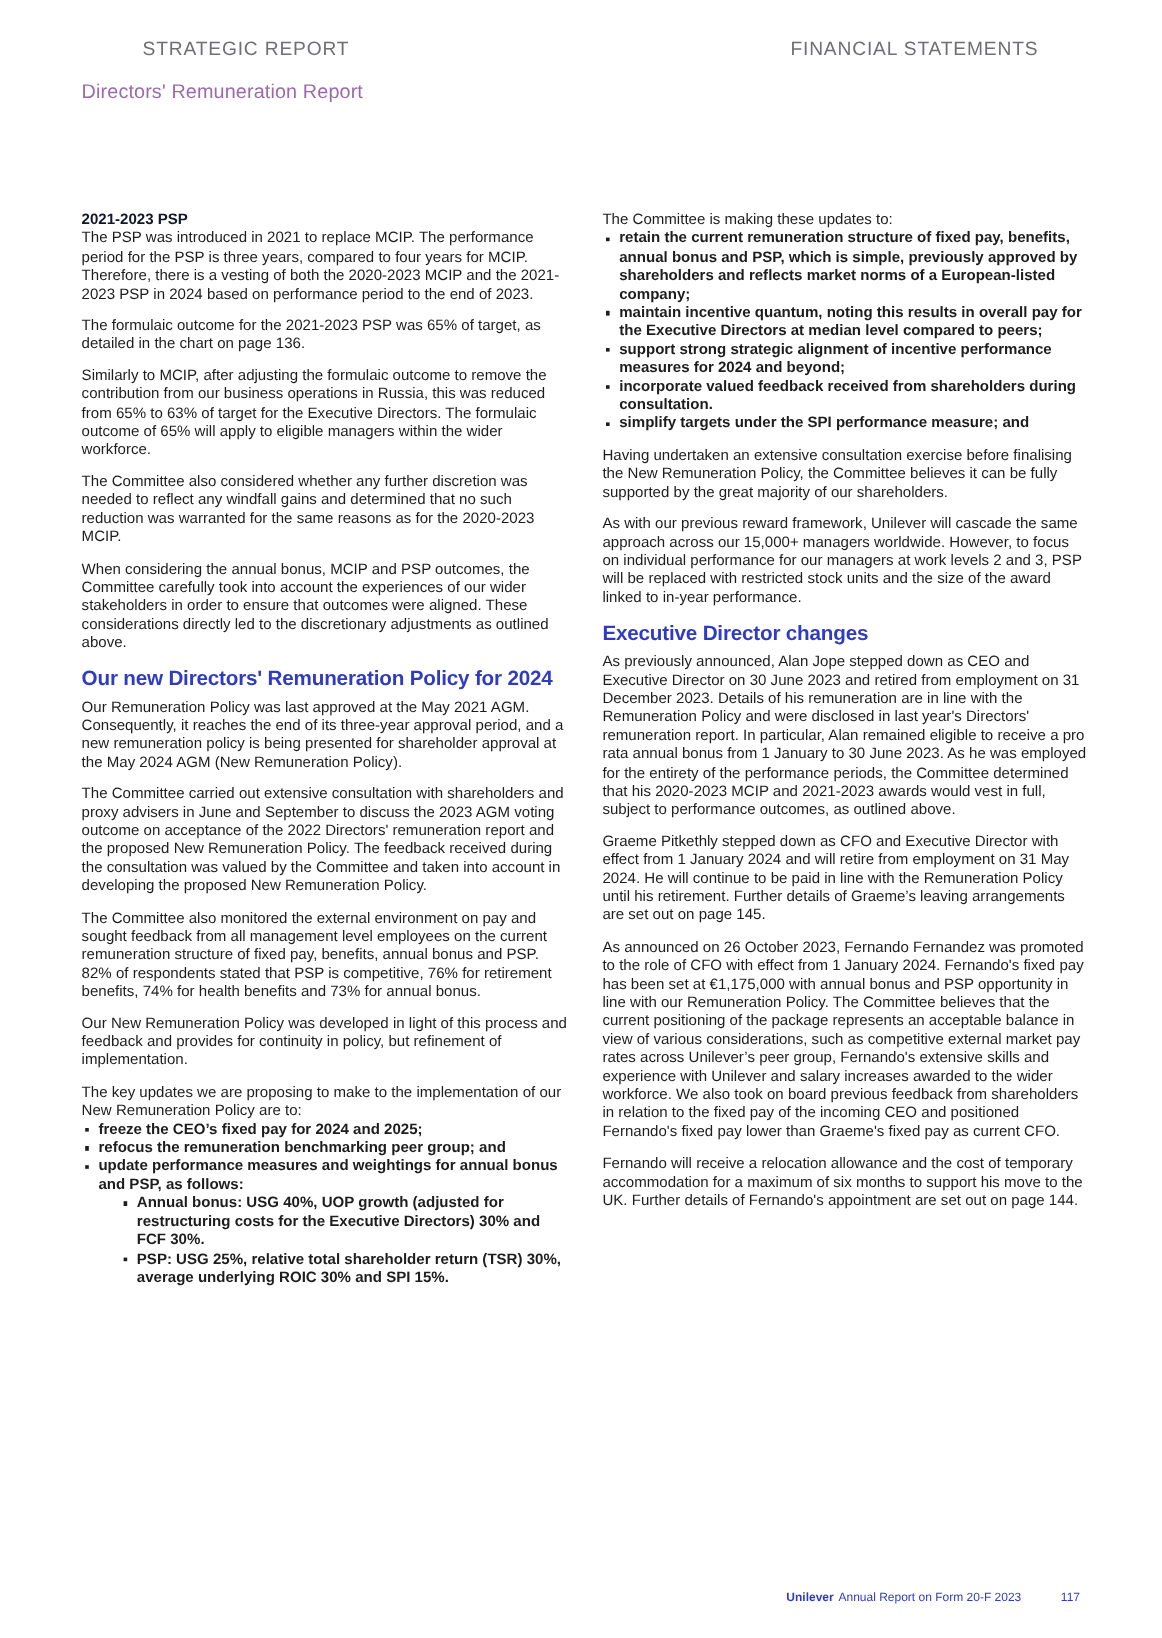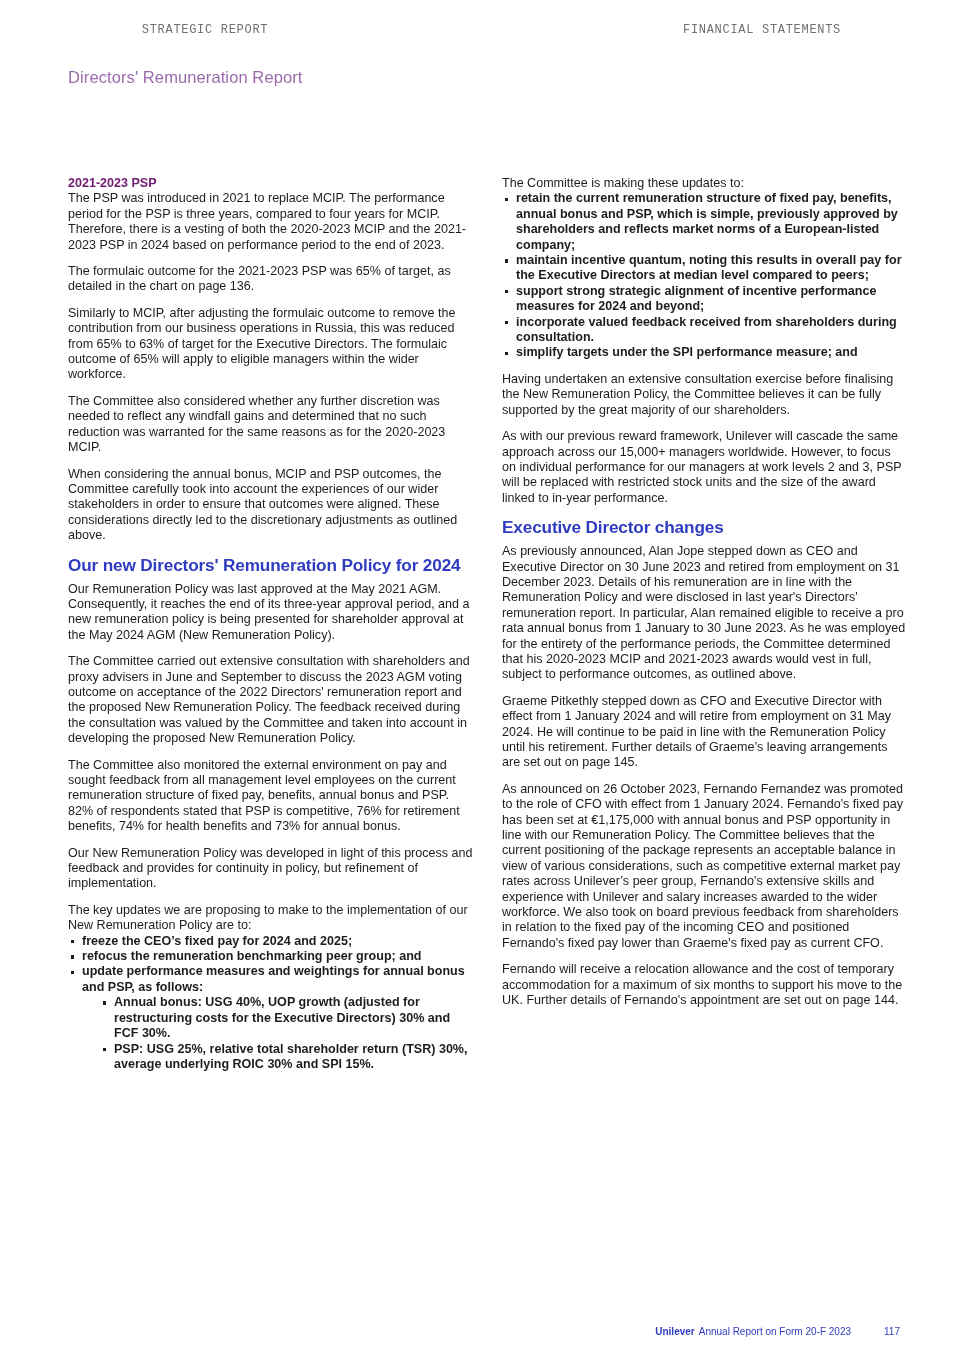--- a/index.html
+++ b/index.html
@@ -34,25 +34,25 @@
   .tab-rule {
     height: 11px;
     width: 100%;
     background: transparent;
   }
   .tab.active .tab-rule {
     background: #9a3ec4;
   }
   .tab-label {
     display: block;
-    margin-top: 12px;
-    font-size: 12px;
+    margin-top: 22px;
+    font-size: 16px;
     letter-spacing: 0.7px;
     color: #6f6f74;
-    font-family: Liberation Mono, monospace;
+    font-family: Liberation Sans, sans-serif;
   }
   .tab.active .tab-label {
     color: #9a3ec4;
   }
   #tab-strategic  { left: 70px;  width: 270px; }
   #tab-corporate  { left: 344px; width: 279px; }
   #tab-financial  { left: 627px; width: 270px; }
 
   
   .page-heading {
@@ -86,21 +86,21 @@
     font-family: "Liberation Sans", sans-serif;
   }
   p { margin-bottom: 11px; }
   p.tight { margin-bottom: 0; }
 
   h3.sub {
     font-size: 12.55px;
     line-height: 15.4px;
     font-weight: bold;
     margin: 0 0 0 0;
-    color: #701a75;
+    color: #0f172a;
     font-family: "Liberation Sans", sans-serif;
   }
 
   h2.section {
     font-size: 17.2px;
     line-height: 20px;
     font-weight: bold;
     color: #2f3cc0;
     margin: 0 0 7px 0;
     font-family: "Liberation Sans", sans-serif;

